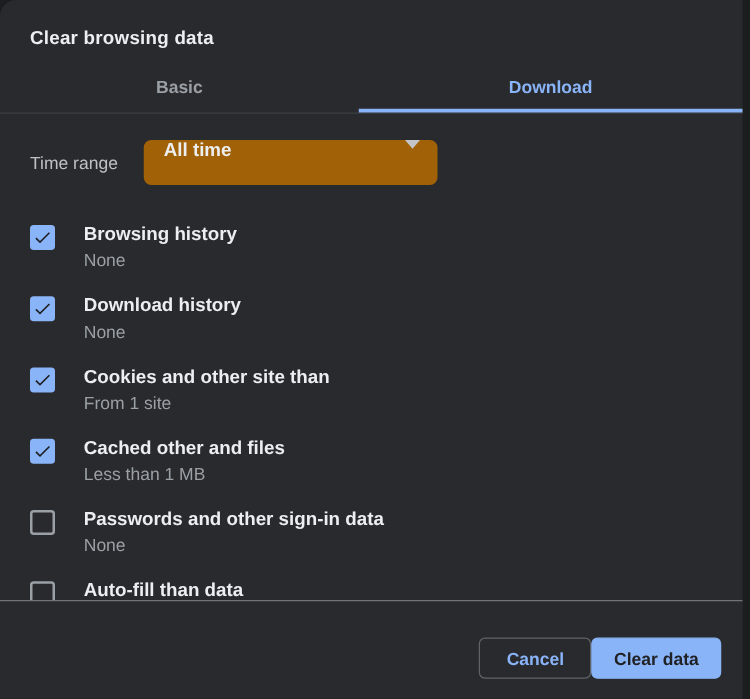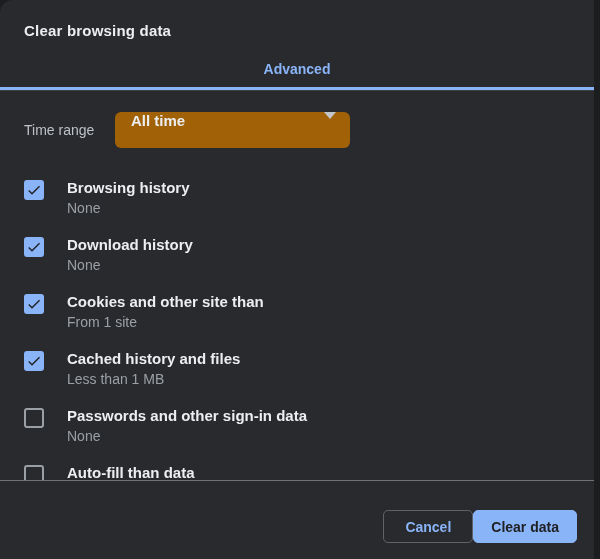--- a/index.html
+++ b/index.html
@@ -101,21 +101,22 @@
   }
 </style>
 </head>
 <body>
 
 <div class="dialog">
 
   <div class="header">
     <div class="title">Clear browsing data</div>
     <div class="tabs">
-      <div class="tab tab-advanced active">Advanced</div>
+      <div class="tab tab-basic">Basic</div>
+      <div class="tab tab-advanced active">Download</div>
     </div>
   </div>
 
   <div class="content">
 
     <div class="time-range-row">
       <span class="time-range-label">Time range</span>
       <div class="select">
         <span class="select-value">All time</span>
         <span class="select-arrow"></span>
@@ -160,21 +161,21 @@
         </div>
       </div>
 
       <div class="row">
         <span class="checkbox checked">
           <svg class="check" viewBox="0 0 24 24">
               <path d="M9 16.17 4.83 12l-1.42 1.41L9 19 21 7l-1.41-1.41z"></path>
             </svg>
         </span>
         <div class="row-text">
-          <div class="row-label">Cached history and files</div>
+          <div class="row-label">Cached other and files</div>
           <div class="row-detail">Less than 1 MB</div>
         </div>
       </div>
 
       <div class="row">
         <span class="checkbox">
           
         </span>
         <div class="row-text">
           <div class="row-label">Passwords and other sign-in data</div>

